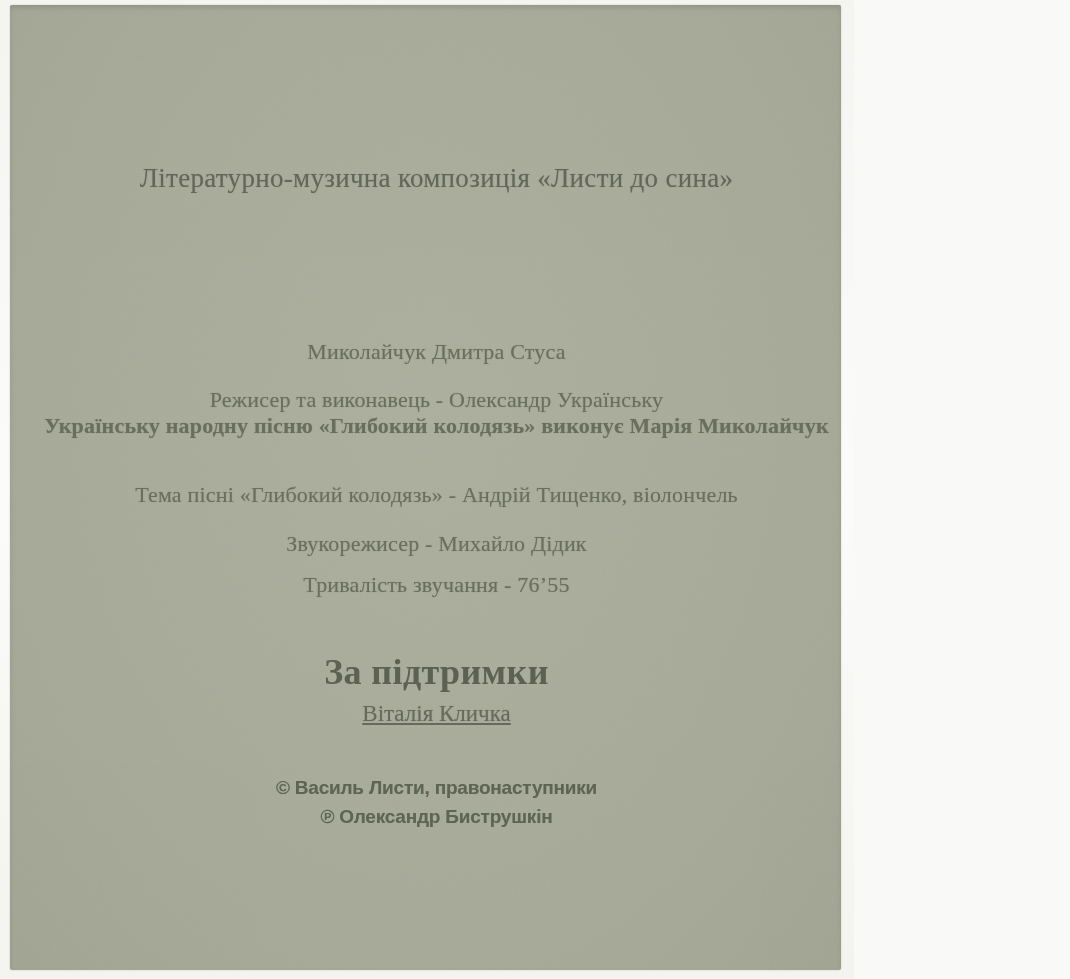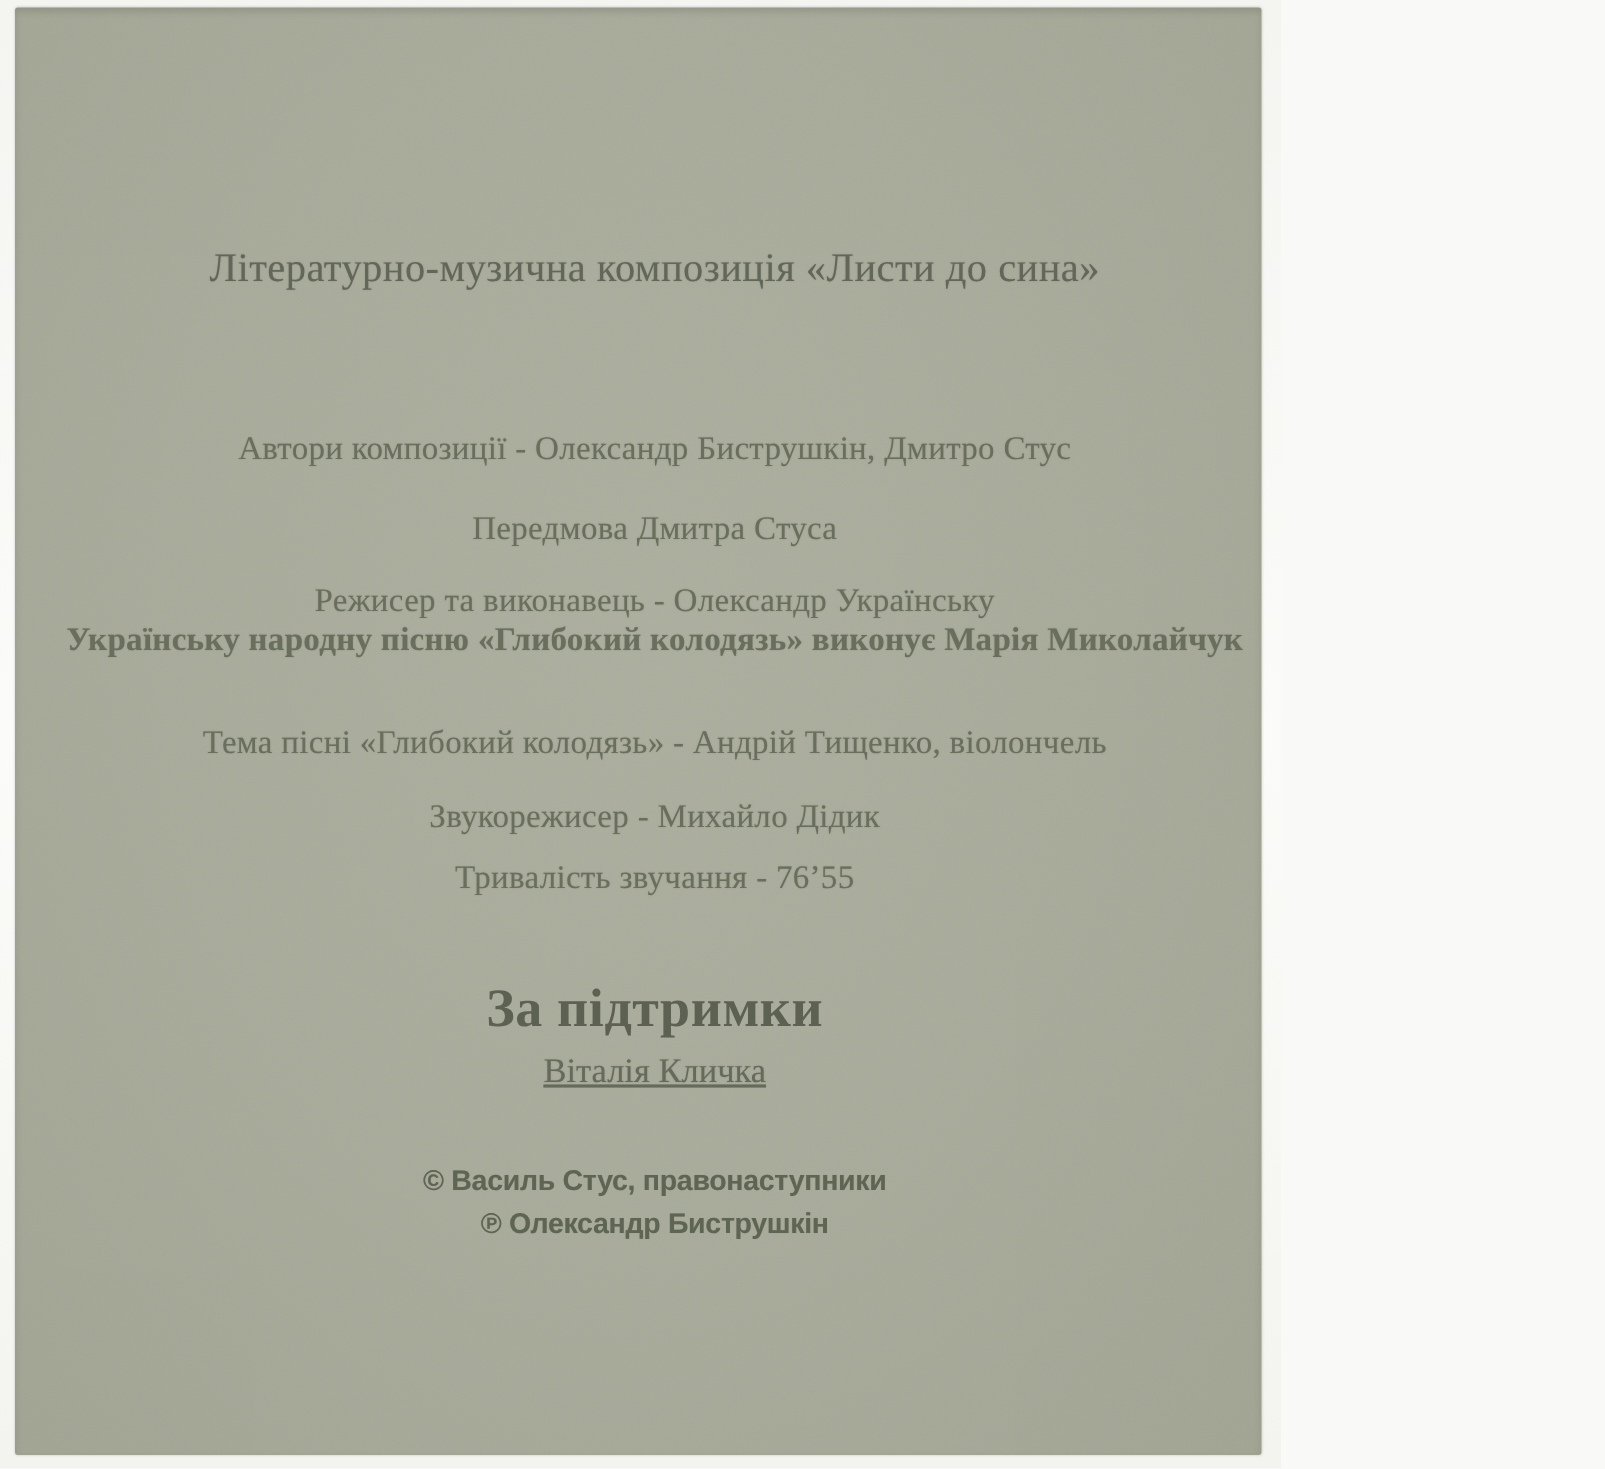--- a/index.html
+++ b/index.html
@@ -116,37 +116,36 @@
         <feColorMatrix type="saturate" values="0"></feColorMatrix>
       </filter>
       <rect width="100%" height="100%" filter="url(#grain)"></rect>
     </svg>
 
     <div class="text-layer">
 
       <div class="line title-line serif-line title-1">Літературно-музична композиція «Листи до сина»</div>
 
 
-      <div class="line credit-line serif-line credit-0">Автори композиції - Олександр Биструшкін, Дмитро Стус</div>
 
-      <div class="line credit-line serif-line credit-1">Передмова Дмитра Стуса</div>
+      <div class="line credit-line serif-line credit-1">Миколайчук Дмитра Стуса</div>
 
       <div class="line credit-line serif-line credit-2">Режисер та виконавець - Олександр Українську</div>
 
       <div class="line credit-line serif-line credit-3">Українську народну пісню «Глибокий колодязь» виконує Марія Миколайчук</div>
 
       <div class="line credit-line serif-line credit-4">Тема пісні «Глибокий колодязь» - Андрій Тищенко, віолончель</div>
 
       <div class="line credit-line serif-line credit-5">Звукорежисер - Михайло Дідик</div>
 
       <div class="line credit-line serif-line credit-6">Тривалість звучання - 76’55</div>
 
       <div class="line support-heading">За підтримки</div>
 
       <div class="line serif-line support-name">Віталія Кличка</div>
 
-      <div class="line sans-line copy-0">© Василь Стус, правонаступники</div>
+      <div class="line sans-line copy-0">© Василь Листи, правонаступники</div>
 
       <div class="line sans-line copy-1">℗ Олександр Биструшкін</div>
 
     </div>
   </div>
 </div>
 
 </body></html>

